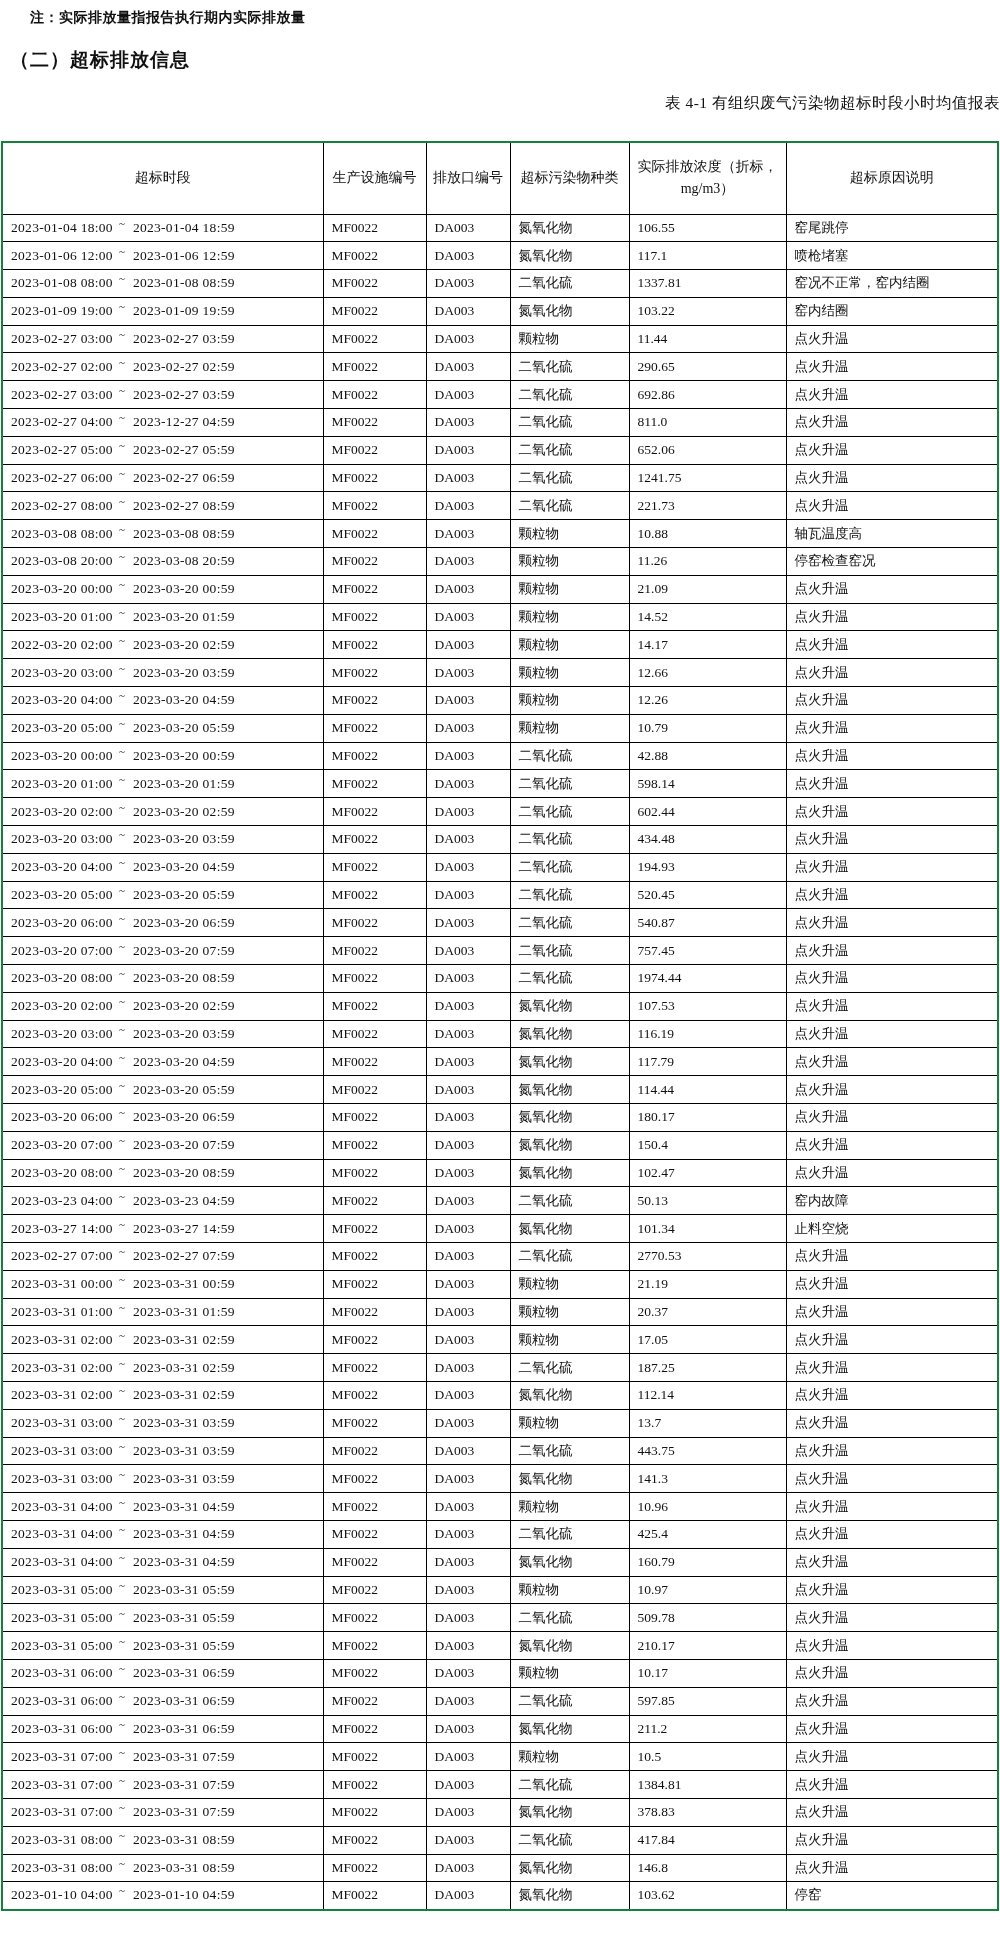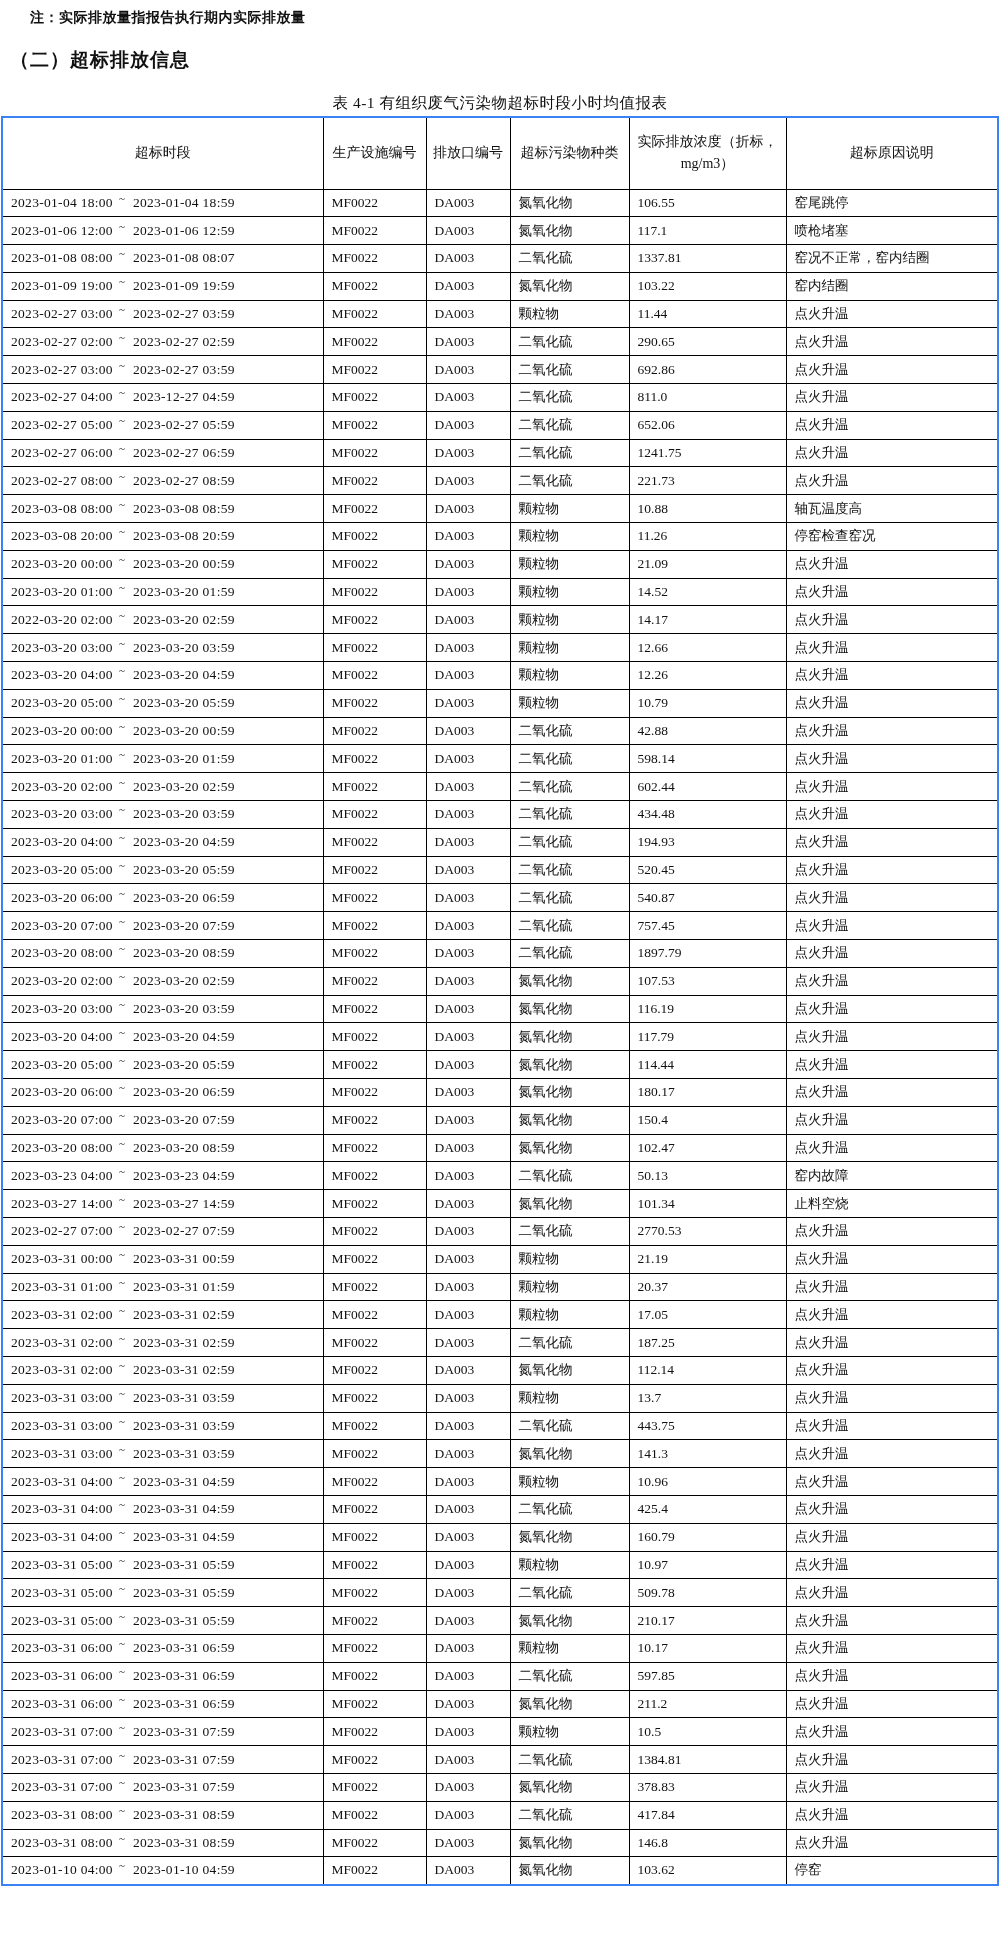--- a/index.html
+++ b/index.html
@@ -23,30 +23,30 @@
     letter-spacing: 0.5px;
   }
   .section-heading {
     margin: 20px 0 0 10px;
     font-size: 19px;
     font-weight: bold;
     letter-spacing: 1px;
   }
   .table-title {
     margin-top: 20px;
-    text-align: center;
+    text-align: right;
     font-size: 15.5px;
     letter-spacing: 0.5px;
   }
   table.report {
     width: 996px;
-    margin: 2px auto 0 auto;
+    margin: 27px auto 0 auto;
     border-collapse: collapse;
     table-layout: fixed;
-    border: 2px solid #3b82f6;
+    border: 2px solid #15803d;
     padding-left: 8px;
   }
   table.report th, table.report td {
     border: 1px solid #000;
     font-weight: normal;
     box-sizing: border-box;
     overflow: hidden;
   }
   table.report thead th {
     height: 72px;
@@ -110,21 +110,21 @@
         </tr>
         <tr>
           <td class="c-period"><span>2023-01-06 12:00</span><span class="sep">~</span><span>2023-01-06 12:59</span></td>
           <td>MF0022</td>
           <td>DA003</td>
           <td>氮氧化物</td>
           <td>117.1</td>
           <td>喷枪堵塞</td>
         </tr>
         <tr>
-          <td class="c-period"><span>2023-01-08 08:00</span><span class="sep">~</span><span>2023-01-08 08:07</span></td>
+          <td class="c-period"><span>2023-01-08 08:00</span><span class="sep">~</span><span>2023-01-08 08:59</span></td>
           <td>MF0022</td>
           <td>DA003</td>
           <td>二氧化硫</td>
           <td>1337.81</td>
           <td>窑况不正常，窑内结圈</td>
         </tr>
         <tr>
           <td class="c-period"><span>2023-01-09 19:00</span><span class="sep">~</span><span>2023-01-09 19:59</span></td>
           <td>MF0022</td>
           <td>DA003</td>
@@ -314,21 +314,21 @@
           <td>DA003</td>
           <td>二氧化硫</td>
           <td>757.45</td>
           <td>点火升温</td>
         </tr>
         <tr>
           <td class="c-period"><span>2023-03-20 08:00</span><span class="sep">~</span><span>2023-03-20 08:59</span></td>
           <td>MF0022</td>
           <td>DA003</td>
           <td>二氧化硫</td>
-          <td>1897.79</td>
+          <td>1974.44</td>
           <td>点火升温</td>
         </tr>
         <tr>
           <td class="c-period"><span>2023-03-20 02:00</span><span class="sep">~</span><span>2023-03-20 02:59</span></td>
           <td>MF0022</td>
           <td>DA003</td>
           <td>氮氧化物</td>
           <td>107.53</td>
           <td>点火升温</td>
         </tr>

